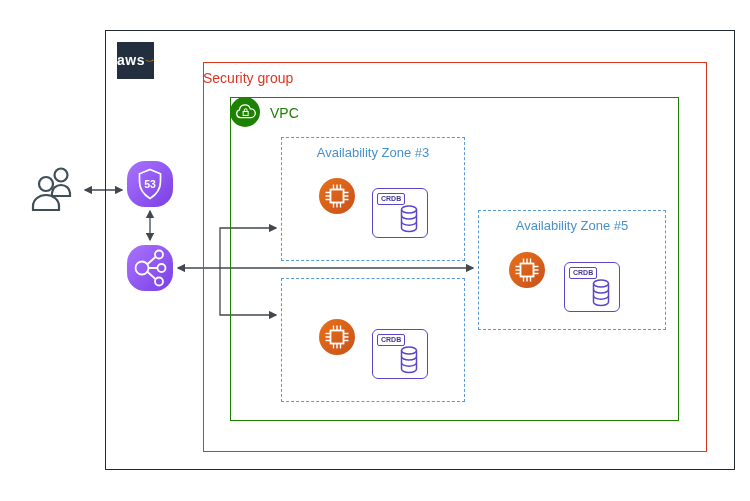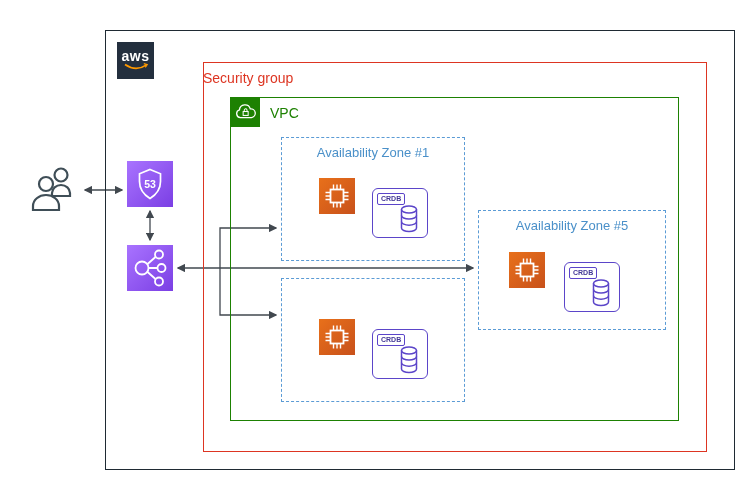--- a/index.html
+++ b/index.html
@@ -4,39 +4,39 @@
 <style>
   * { margin:0; padding:0; box-sizing:border-box; }
   html,body { background:#ffffff; }
   body { font-family:"Liberation Sans", sans-serif; }
   .canvas { position:relative; width:750px; height:501px; background:#fff; overflow:hidden; }
   .abs { position:absolute; }
 
   
   .outer-box { left:105px; top:30px; width:630px; height:440px; border:1px solid #1f2a33; }
   .aws-logo { left:117px; top:42px; width:37px; height:37px; background:#232f3e;
-              display:flex; flex-direction:column; align-items:center; justify-content:center; }
+              display:flex; flex-direction:row; align-items:center; justify-content:center; }
   .aws-text { color:#fff; font-weight:bold; font-size:14px; line-height:13px; letter-spacing:.5px; }
 
   
   .sg-box { left:203px; top:62px; width:504px; height:390px; border:1px solid #dd3522; }
   .sg-label { left:203px; top:70px; width:408px; text-align:left; color:#dd3522; font-size:14px; }
 
   
   .vpc-box { left:230px; top:97px; width:449px; height:324px; border:1px solid #1d8102; }
   .vpc-icon { left:230px; top:97px; width:30px; height:30px; background:#1d8102;
               display:flex; align-items:center; justify-content:center; }
   .vpc-label { left:270px; top:105px; color:#1d8102; font-size:14px; }
 
   
   .az { border:1px dashed #5b9bd5; }
   .az-label { text-align:center; color:#4a90c9; font-size:13px; padding-top:7px; }
 
   
-  .icon-square { display:flex; align-items:center; justify-content:center; }
+  .icon-square { display:flex; align-items:center; justify-content:center;border-radius:18px; }
   .purple-sq { background:linear-gradient(135deg,#a973ff 0%,#7b3fe4 100%); }
   .ec2-sq { background:linear-gradient(135deg,#e8701a 0%,#c8511b 100%); }
 
   
   .crdb { width:56px; height:50px; background:#fff; border:1.6px solid #5b45c9; border-radius:6px; position:absolute; }
   .crdb-tab { position:absolute; left:4px; top:4px; border:1px solid #5b45c9; border-radius:2px;
               padding:1px 3px; font-size:7px; font-weight:bold; color:#433897; line-height:8px; }
   .crdb-cyl { position:absolute; right:7px; bottom:4px; }
 
   svg text { font-family:"Liberation Sans", sans-serif; }
@@ -77,21 +77,21 @@
   <div class="abs vpc-icon icon-square">
     <svg width="26" height="26" viewBox="0 0 28 28">
       <path d="M9 20 a4.2 4.2 0 0 1 -1 -8.2 a6 6 0 0 1 11.7 -1.2 a4.2 4.2 0 0 1 1.2 9.4 Z" stroke="#fff" stroke-width="1.4" fill="none"></path>
       <rect x="12" y="13.5" width="5.4" height="4.2" stroke="#fff" stroke-width="1.1" fill="none"></rect>
       <path d="M13.2 13.5 v-1.4 a1.5 1.5 0 0 1 3 0 v1.4" stroke="#fff" stroke-width="1.1" fill="none"></path>
     </svg>
   </div>
   <div class="abs vpc-label">VPC</div>
 
   <div class="abs az" style="left:281px; top:137px; width:184px; height:124px;">
-    <div class="az-label">Availability Zone #1</div>
+    <div class="az-label">Availability Zone #3</div>
     <div class="abs ec2-sq icon-square" style="left:37px; top:40px; width:36px; height:36px;">
       <svg width="36" height="36" viewBox="0 0 36 36">
         <rect x="11.5" y="11.5" width="13" height="13" stroke="#fff" stroke-width="1.8" fill="none"></rect>
         <g stroke="#fff" stroke-width="1.4">
           <path d="M14.5 6.5 v5 M18 6.5 v5 M21.5 6.5 v5"></path>
           <path d="M14.5 24.5 v5 M18 24.5 v5 M21.5 24.5 v5"></path>
           <path d="M6.5 14.5 h5 M6.5 18 h5 M6.5 21.5 h5"></path>
           <path d="M24.5 14.5 h5 M24.5 18 h5 M24.5 21.5 h5"></path>
         </g>
       </svg>

